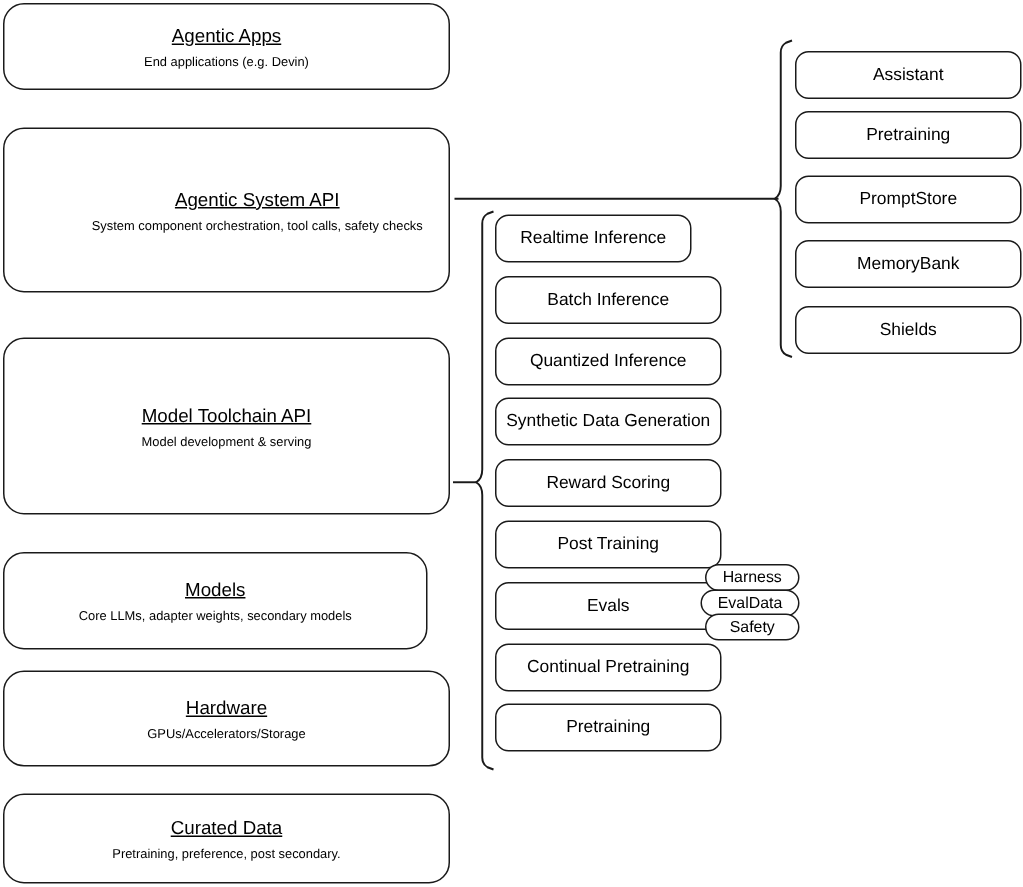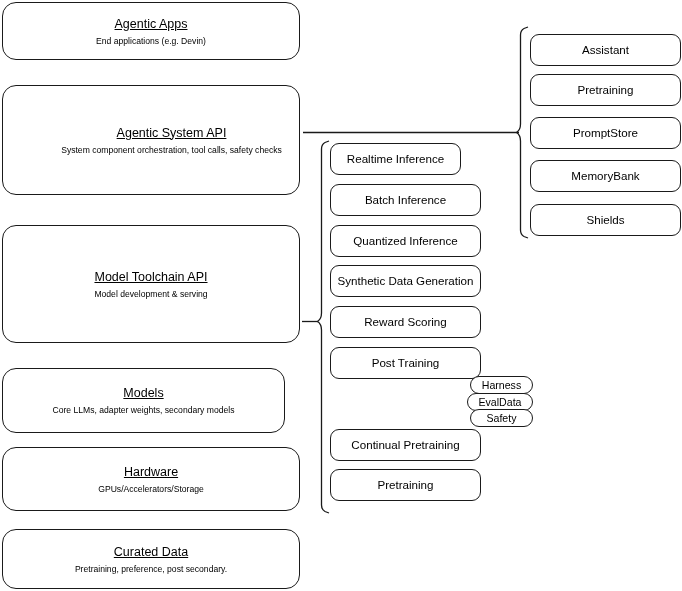--- a/index.html
+++ b/index.html
@@ -75,20 +75,21 @@
   <div class="mbox" style="left:530px;top:117px;width:151px;height:32px;">PromptStore</div>
   <div class="mbox" style="left:530px;top:160px;width:151px;height:32px;">MemoryBank</div>
   <div class="mbox" style="left:530px;top:204px;width:151px;height:32px;">Shields</div>
 
   <div class="mbox" style="left:330px;top:143px;width:131px;height:32px;">Realtime Inference</div>
   <div class="mbox" style="left:330px;top:184px;width:151px;height:32px;">Batch Inference</div>
   <div class="mbox" style="left:330px;top:225px;width:151px;height:32px;">Quantized Inference</div>
   <div class="mbox" style="left:330px;top:265px;width:151px;height:32px;">Synthetic Data Generation</div>
   <div class="mbox" style="left:330px;top:306px;width:151px;height:32px;">Reward Scoring</div>
   <div class="mbox" style="left:330px;top:347px;width:151px;height:32px;">Post Training</div>
+  <div class="mbox" style="left:330px;top:388px;width:151px;height:32px;">Evals</div>
   <div class="mbox" style="left:330px;top:429px;width:151px;height:32px;">Continual Pretraining</div>
   <div class="mbox" style="left:330px;top:469px;width:151px;height:32px;">Pretraining</div>
 
   <div class="pill" style="left:470px;top:376px;width:63px;height:18px;">Harness</div>
   <div class="pill" style="left:467px;top:393px;width:66px;height:18px;">EvalData</div>
   <div class="pill" style="left:470px;top:409px;width:63px;height:18px;">Safety</div>
 
 </div>
 
 </body></html>

